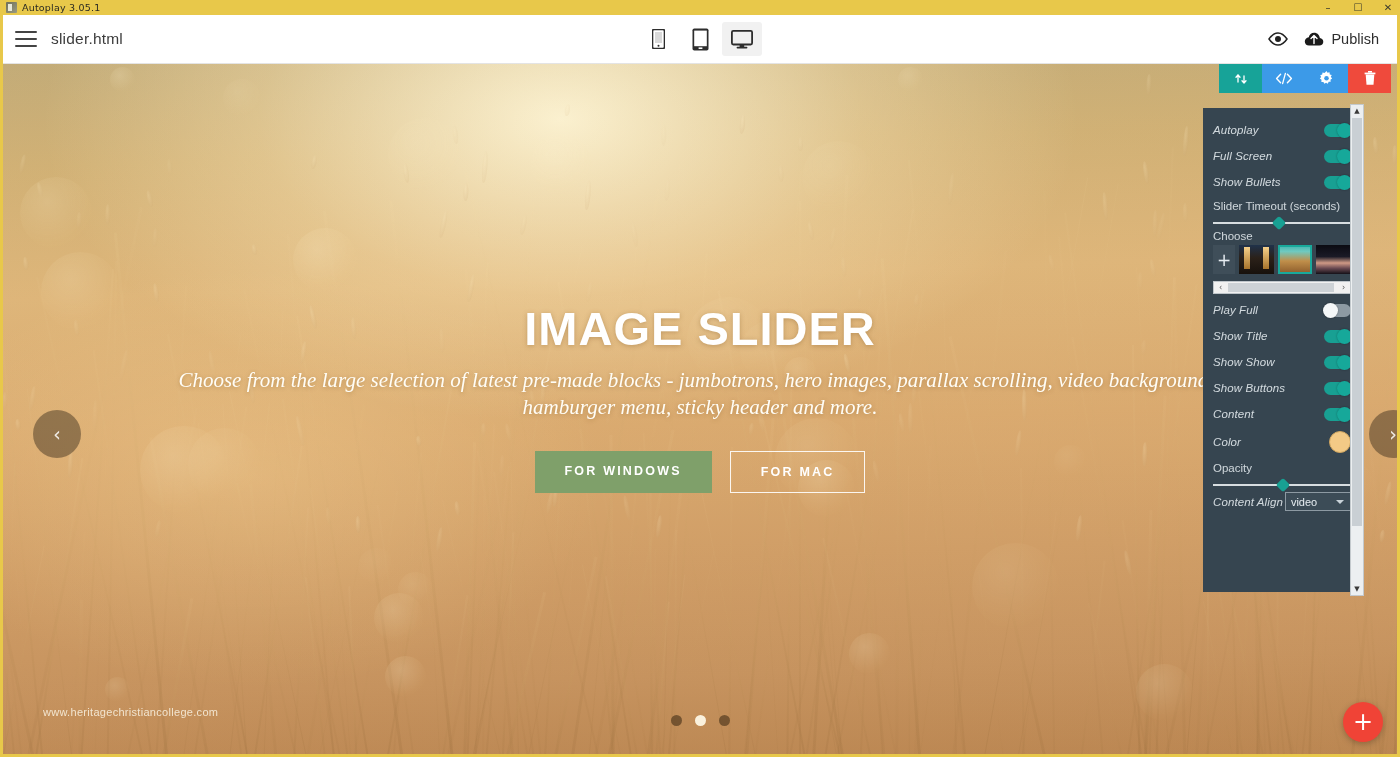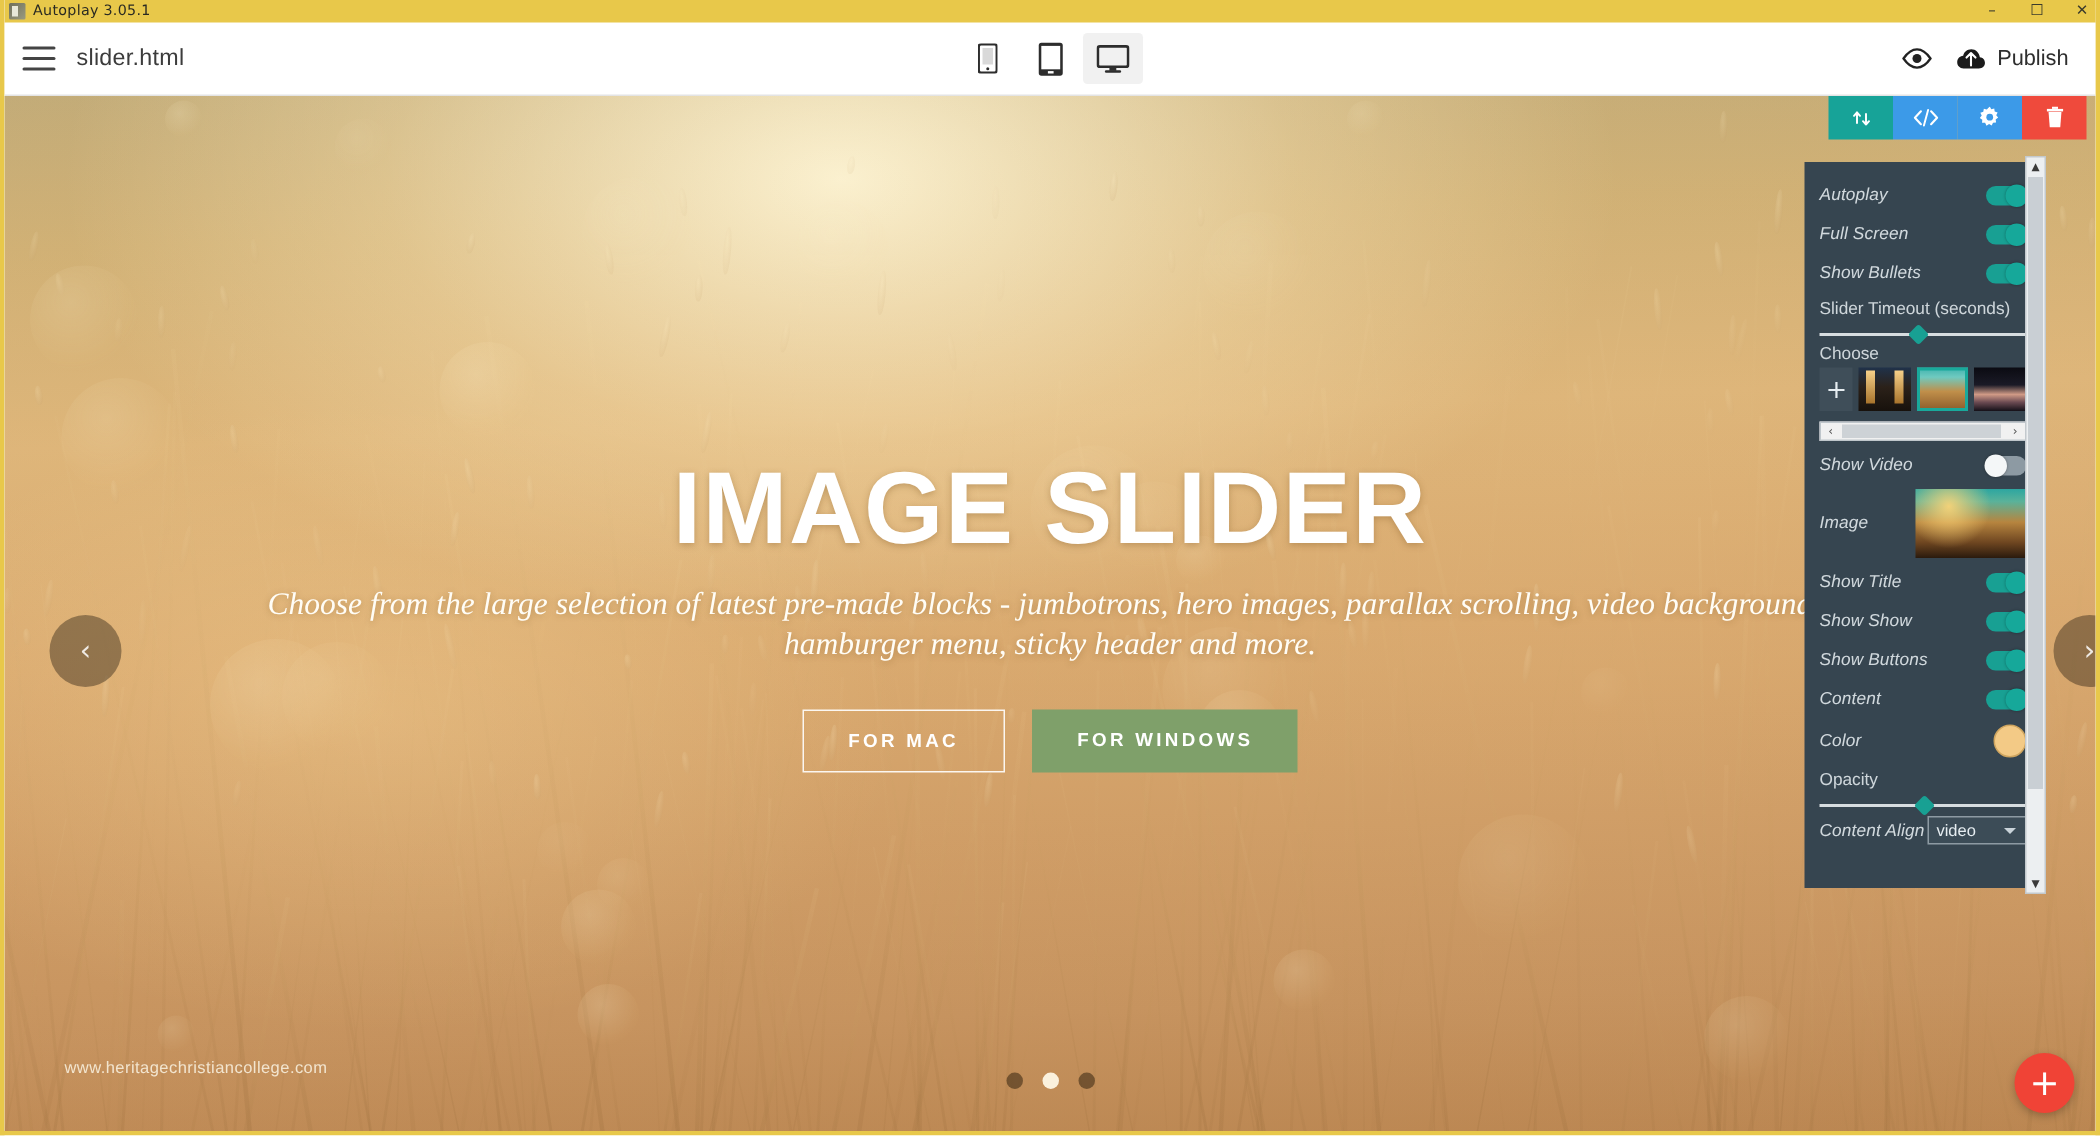--- a/index.html
+++ b/index.html
@@ -108,21 +108,21 @@
     position:absolute; inset:0;
     background: linear-gradient(180deg, rgba(246,206,136,.16) 0%, rgba(240,196,126,.24) 55%, rgba(214,160,92,.20) 100%);
     pointer-events:none;
   }
   .hero-content {
     position: absolute; left: 0; right: 0; top: 240px;
     text-align: center; z-index: 4; padding: 0 160px;
   }
   .hero-title {
     font-family: "Liberation Sans", sans-serif;
-    font-weight: 700; font-size: 68px; letter-spacing: 1px;
+    font-weight: 700; font-size: 47px; letter-spacing: 1px;
     color: #ffffff; text-shadow: 0 1px 5px rgba(120,80,30,.35);
     line-height: 1.05;
   }
   .hero-sub {
     margin-top: 14px;
     font-family: "Liberation Serif", serif; font-style: italic;
     font-size: 21px; line-height: 1.28; color: #fffdf6;
     text-shadow: 0 1px 4px rgba(120,80,30,.35); font-weight: 400;
   }
   .hero-btns {
@@ -673,22 +673,22 @@
           <div class="bokeh" style="left:9.8%;top:52.5%;width:88px;height:88px;opacity:0.62"></div>
           <div class="bokeh" style="left:1.2%;top:16.4%;width:72px;height:72px;opacity:0.55"></div>
           <div class="bokeh" style="left:60.7%;top:82.4%;width:41px;height:41px;opacity:0.62"></div>
         </div>
       <div class="hero-overlay"></div>
 
       <div class="hero-content">
         <div class="hero-title">IMAGE SLIDER</div>
         <div class="hero-sub">Choose from the large selection of latest pre-made blocks - jumbotrons, hero images, parallax scrolling, video backgrounds, hamburger menu, sticky header and more.</div>
         <div class="hero-btns">
+          <div class="btn btn-fill">FOR WINDOWS</div>
           <div class="btn btn-out">FOR MAC</div>
-          <div class="btn btn-fill">FOR WINDOWS</div>
         </div>
       </div>
 
       <div class="nav-arrow nav-prev">‹</div>
       <div class="nav-arrow nav-next">›</div>
 
       <div class="bullets">
         <div class="bullet"></div>
         <div class="bullet active"></div>
         <div class="bullet"></div>
@@ -756,28 +756,24 @@
       <div class="slide-thumb th2 sel"></div>
       <div class="slide-thumb th3"></div>
     </div>
     <div class="hscroll">
       <div class="hs-arrow">‹</div>
       <div class="hs-thumb"></div>
       <div class="hs-arrow" style="margin-left:auto">›</div>
     </div>
 
     <div class="row" style="margin-top:3px">
-      <div class="row-label">Show Video</div>
+      <div class="row-label">Play Full</div>
       <div class="toggle off"></div>
     </div>
 
-    <div class="row" style="height:52px;align-items:center">
-      <div class="row-label">Image</div>
-      <div class="img-preview"></div>
-    </div>
 
     <div class="row">
       <div class="row-label">Show Title</div>
       <div class="toggle"></div>
     </div>
 
     <div class="row">
       <div class="row-label">Show Show</div>
       <div class="toggle"></div>
     </div>

